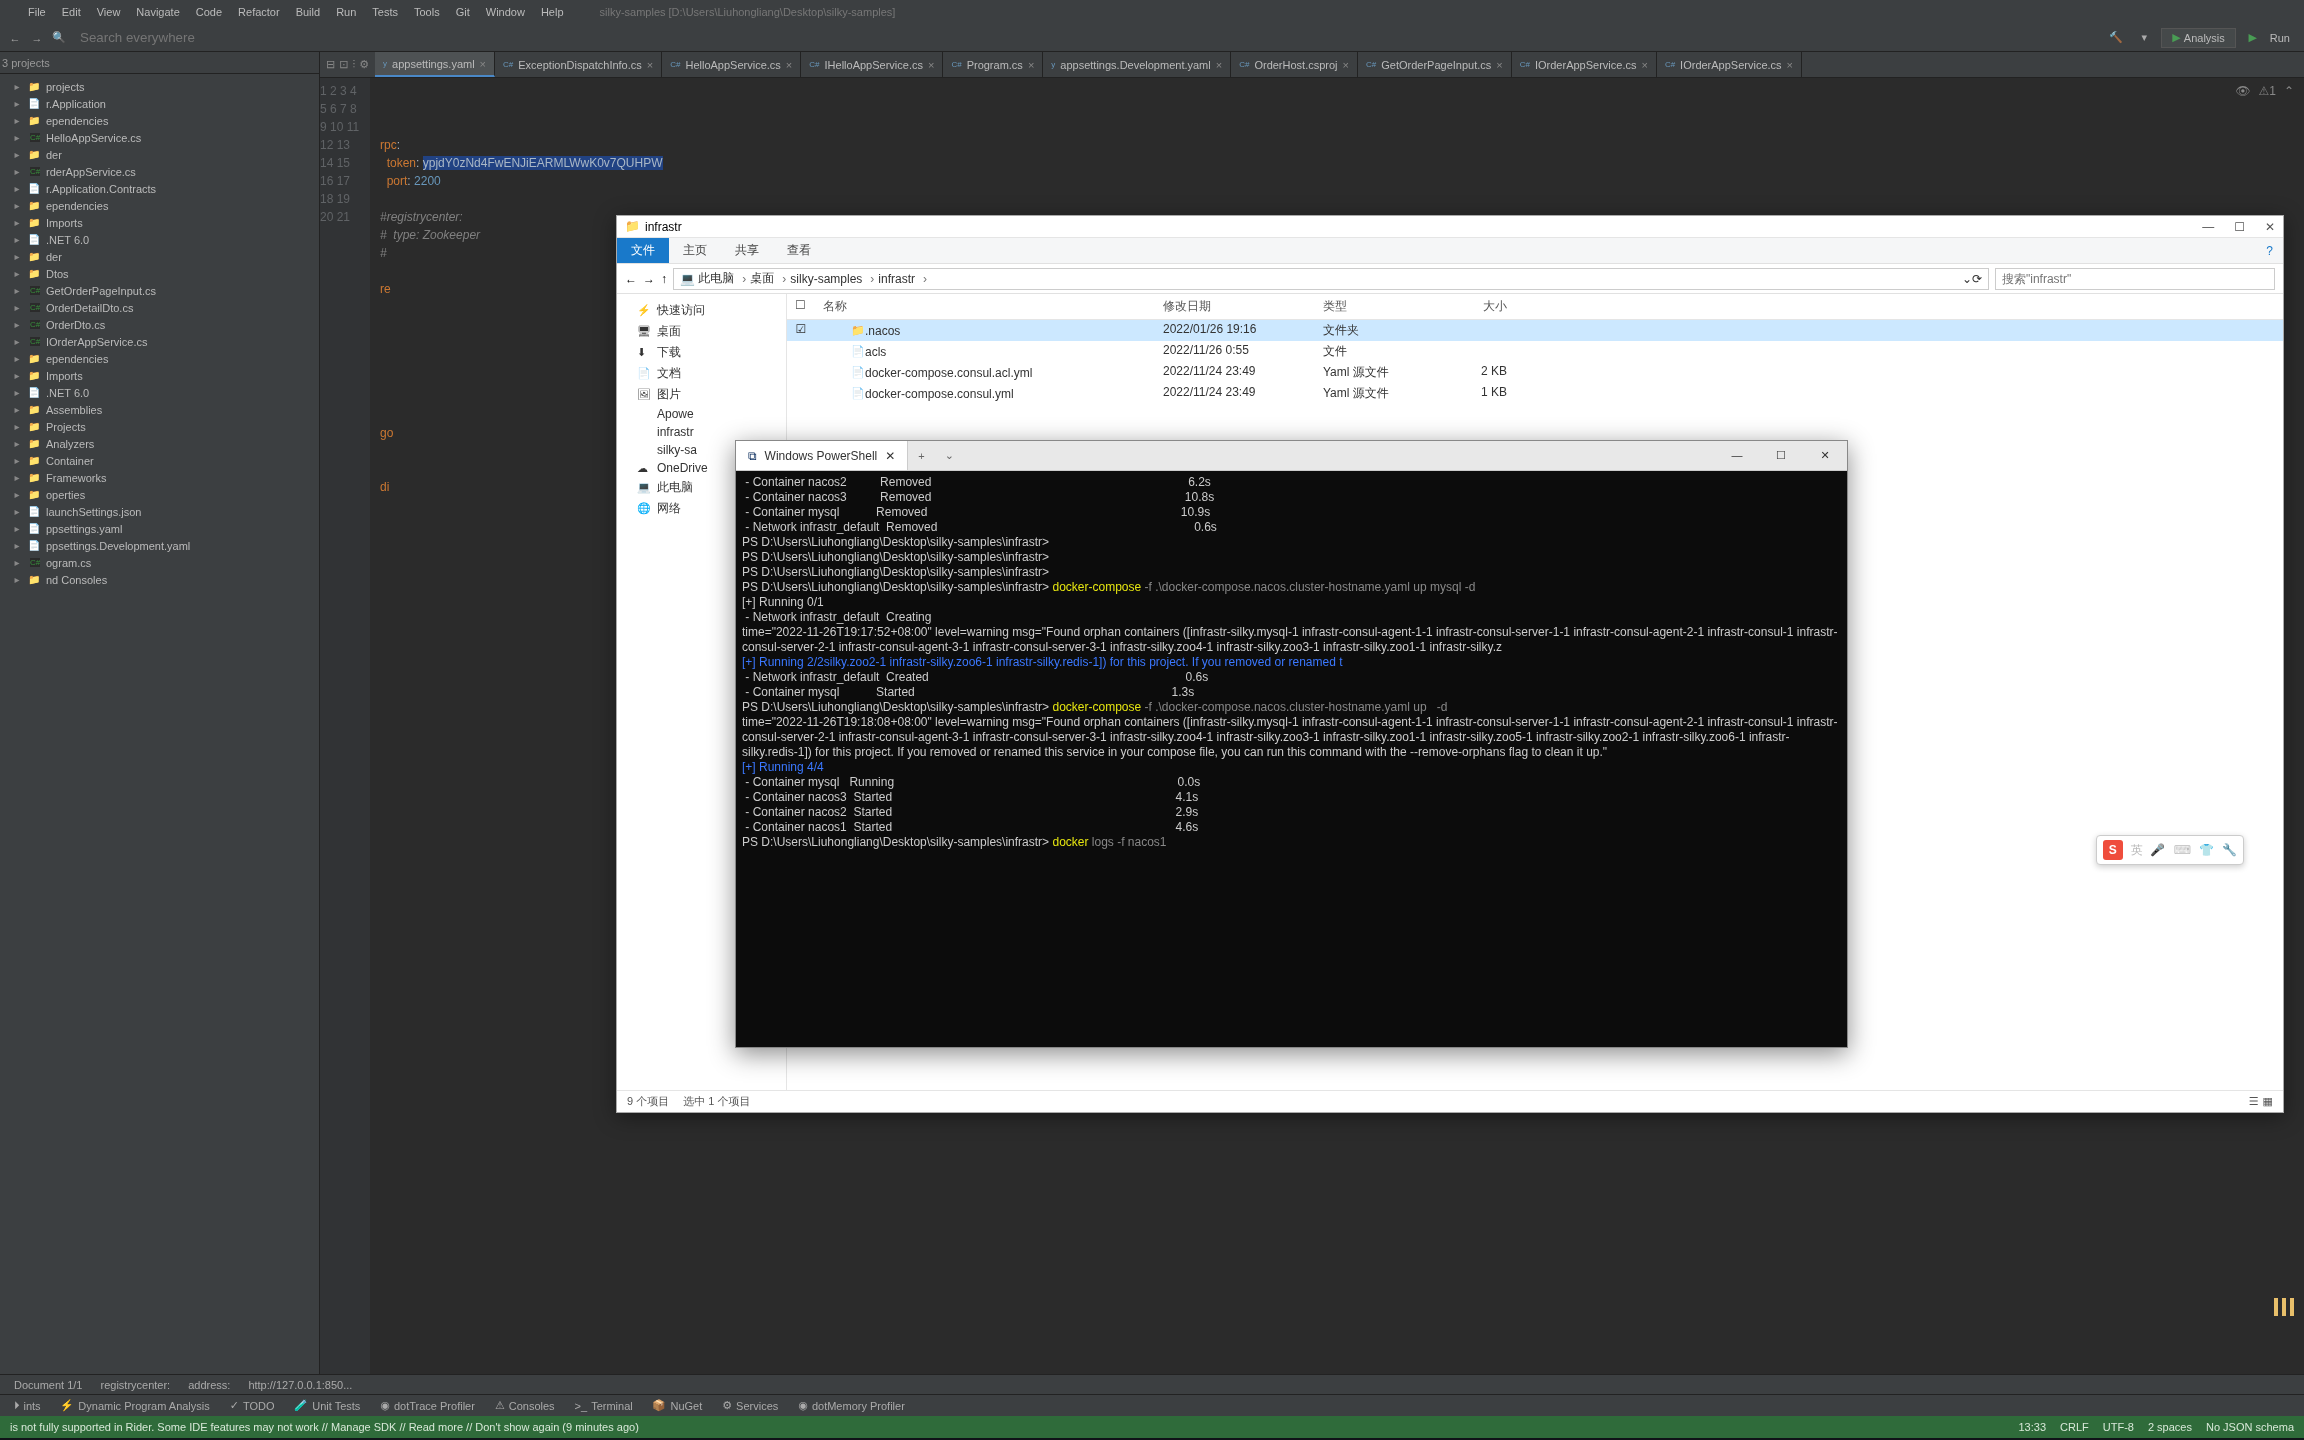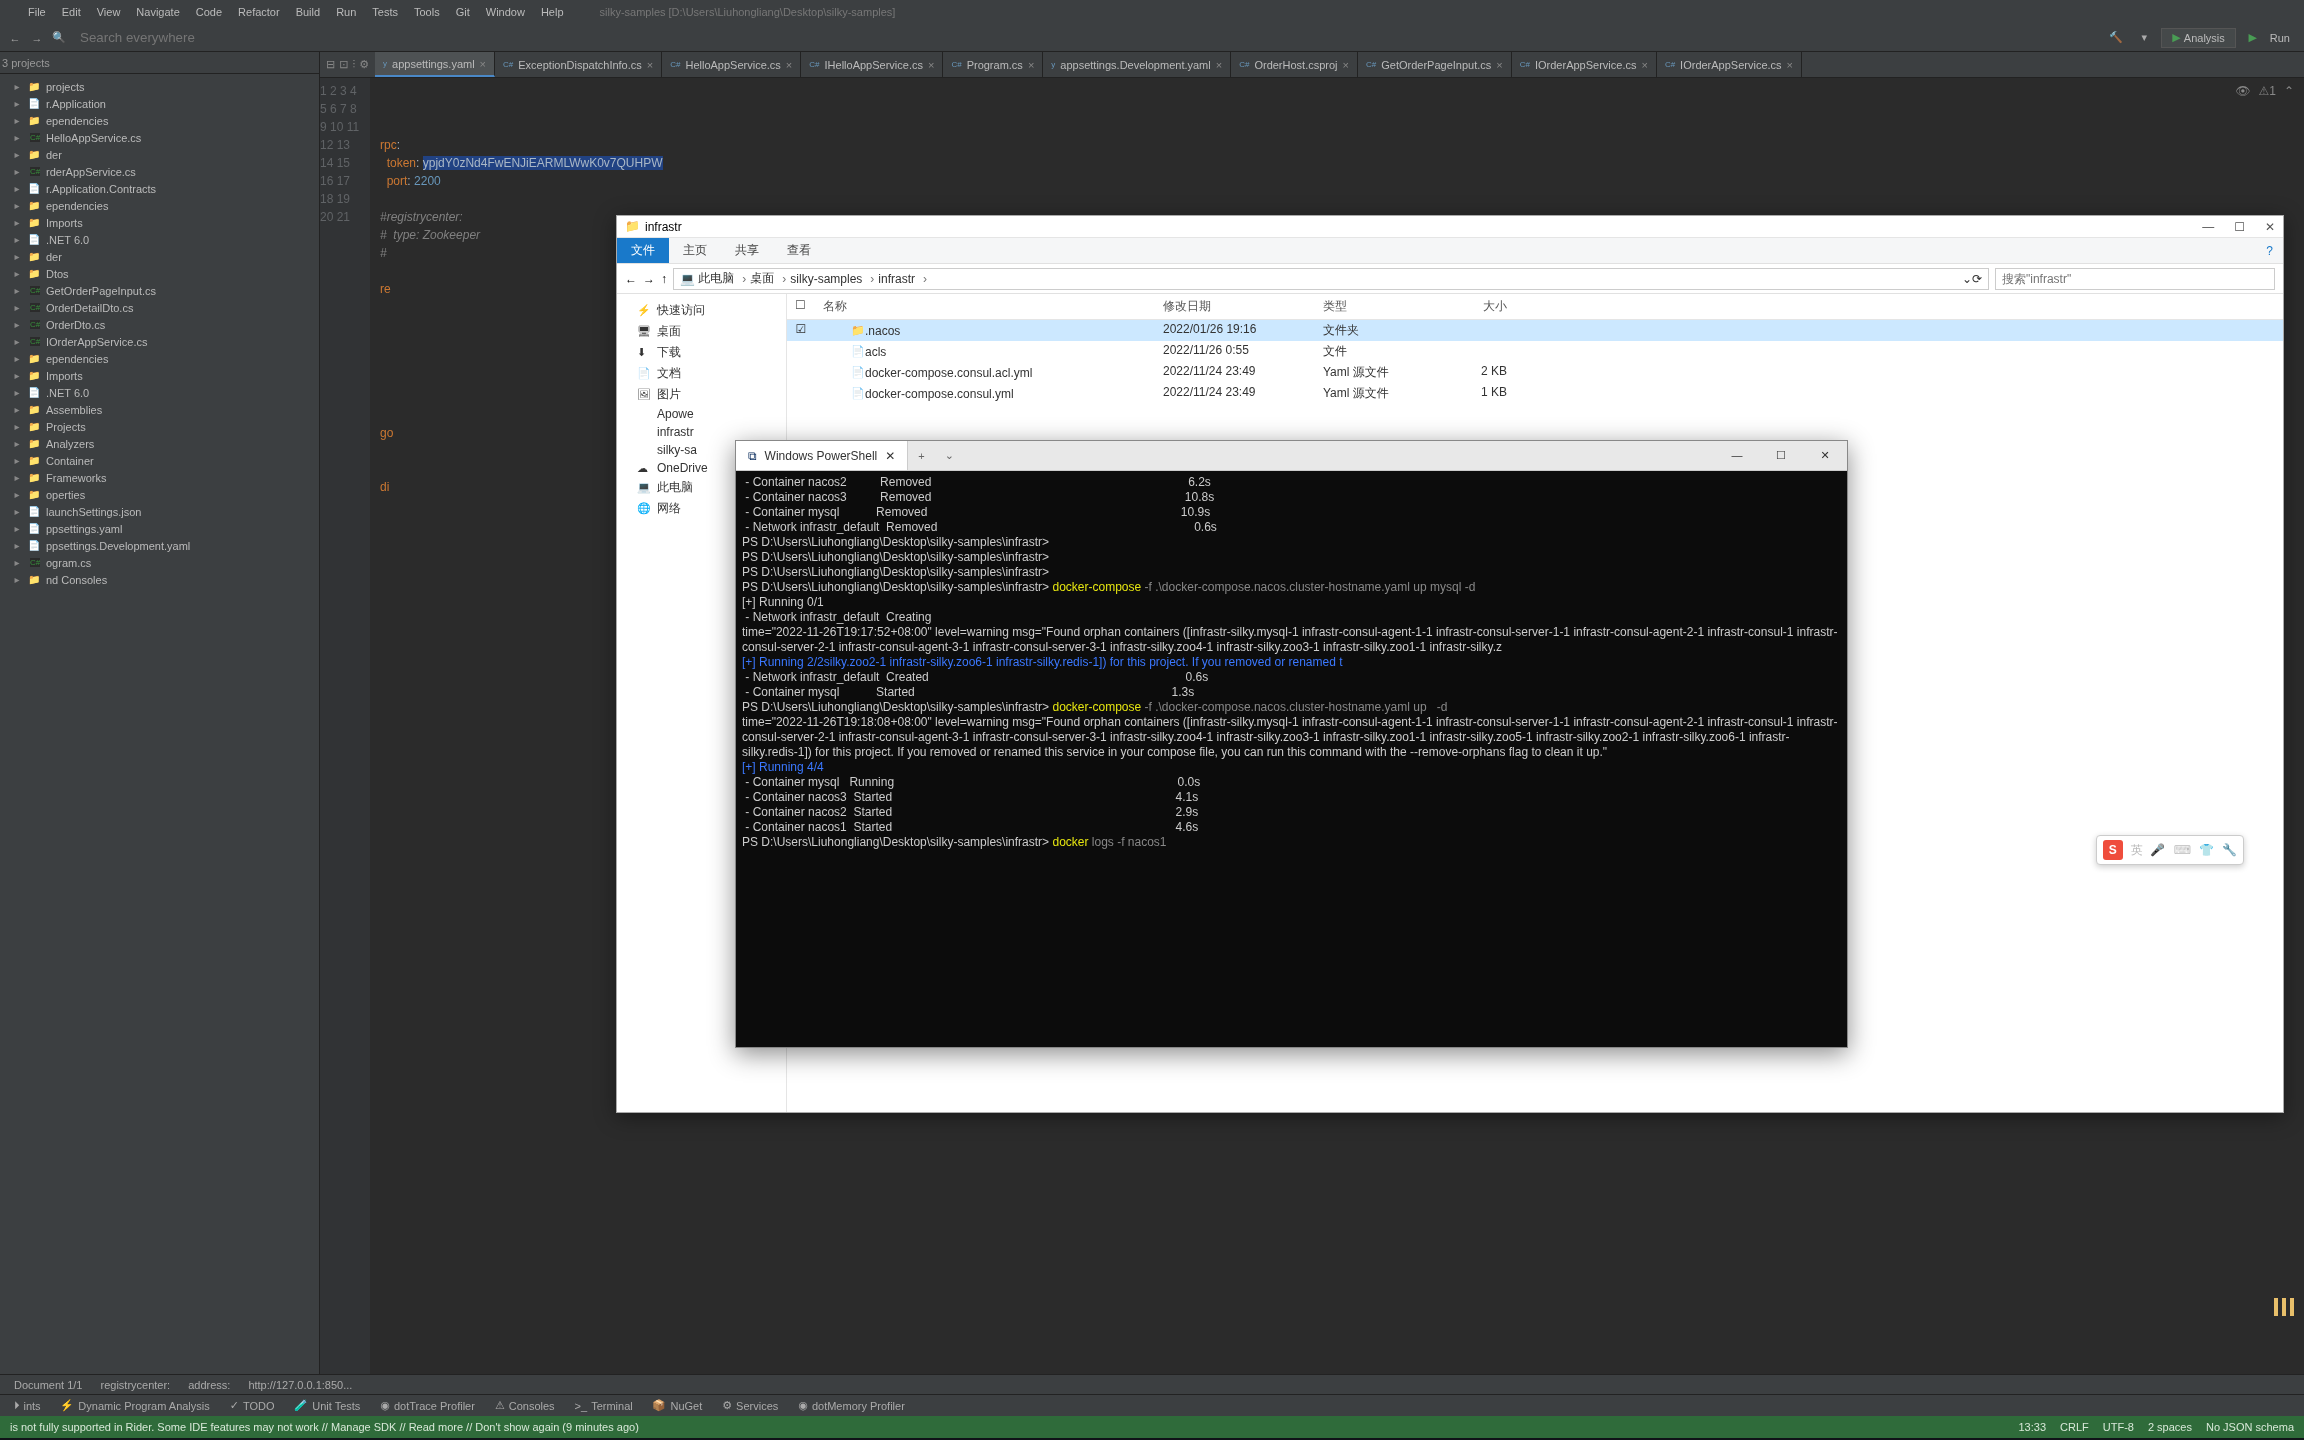--- a/index.html
+++ b/index.html
@@ -608,20 +608,28 @@
           <div class="list-row">
             <span style="width:28px;text-align:center"></span>
             <span class="col-n"><span class="fic">📄</span>docker-compose.consul.yml</span>
             <span class="col-d">2022/11/24 23:49</span>
             <span class="col-t">Yaml 源文件</span>
             <span class="col-s">1 KB</span>
           </div>
         </div>
     </div>
   </div>
+  <div class="exp-status">
+    <span>9 个项目</span>
+    <span>选中 1 个项目</span>
+    <div class="exp-view-ic">
+      <span>☰</span>
+      <span>▦</span>
+    </div>
+  </div>
 </div>
 
 <div class="ps-win">
   <div class="ps-tabs">
     <div class="ps-tab">
       <span class="psic">⧉</span>
       <span>Windows PowerShell</span>
       <span>✕</span>
     </div>
     <div class="ps-tab-add">+</div>

